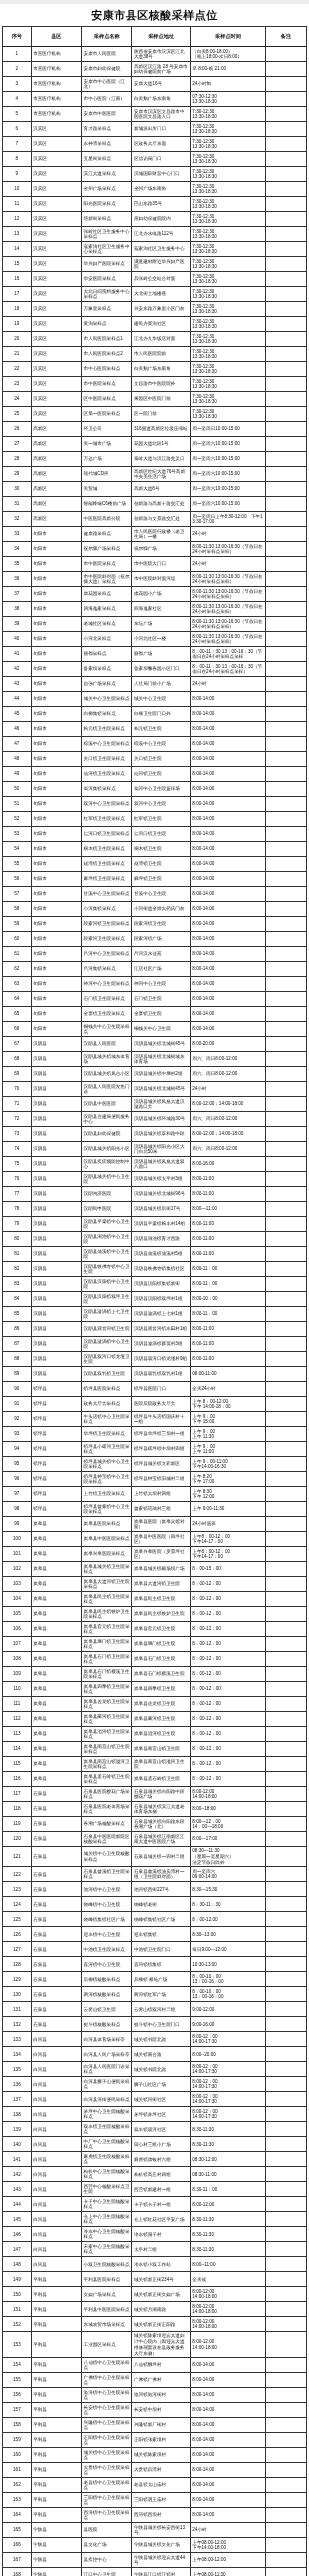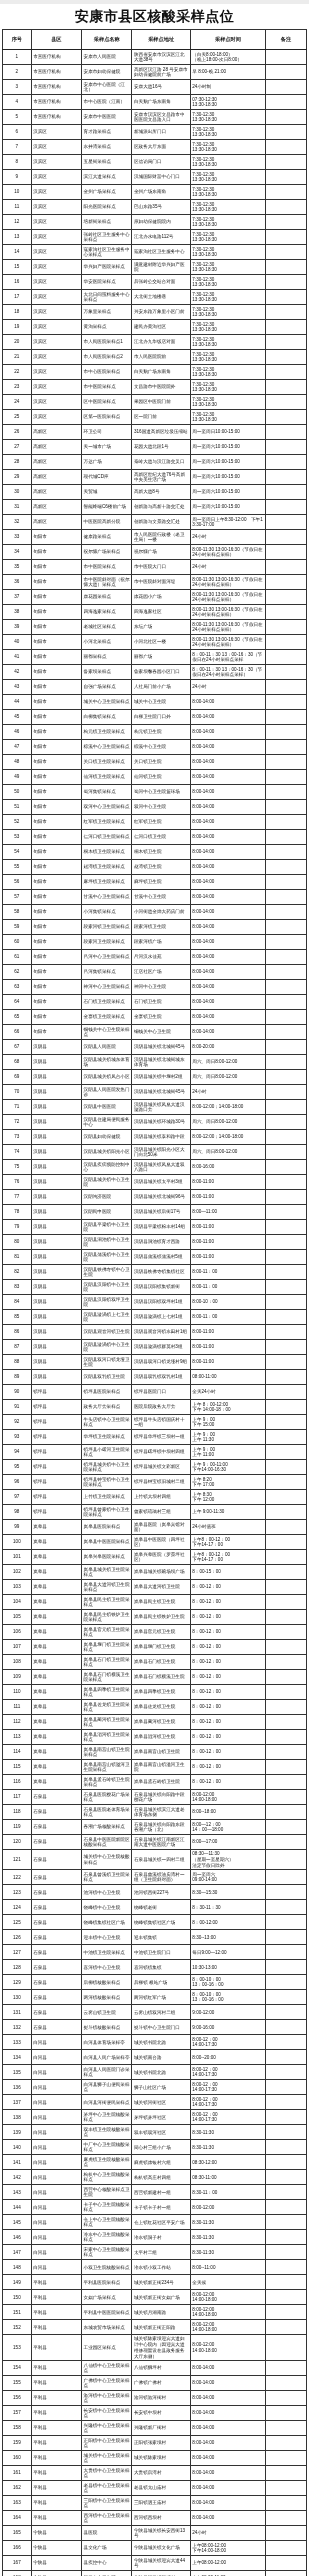--- a/index.html
+++ b/index.html
@@ -11,21 +11,21 @@
   }
   .top-strip{
     height:4.1px;
     background:#ececec;
   }
   .sheet{
     padding:1px 2.1px 3.1px 2.1px;
   }
   .doc-title{
     text-align:center;
-    font-size:14px;
+    font-size:11px;
     font-weight:bold;
     color:#111;
     padding:2.6px 0 3.1px 0;
     letter-spacing:0.5px;
   }
   table.points{
     width:100%;
     border-collapse:collapse;
     table-layout:fixed;
     background:#fff;

